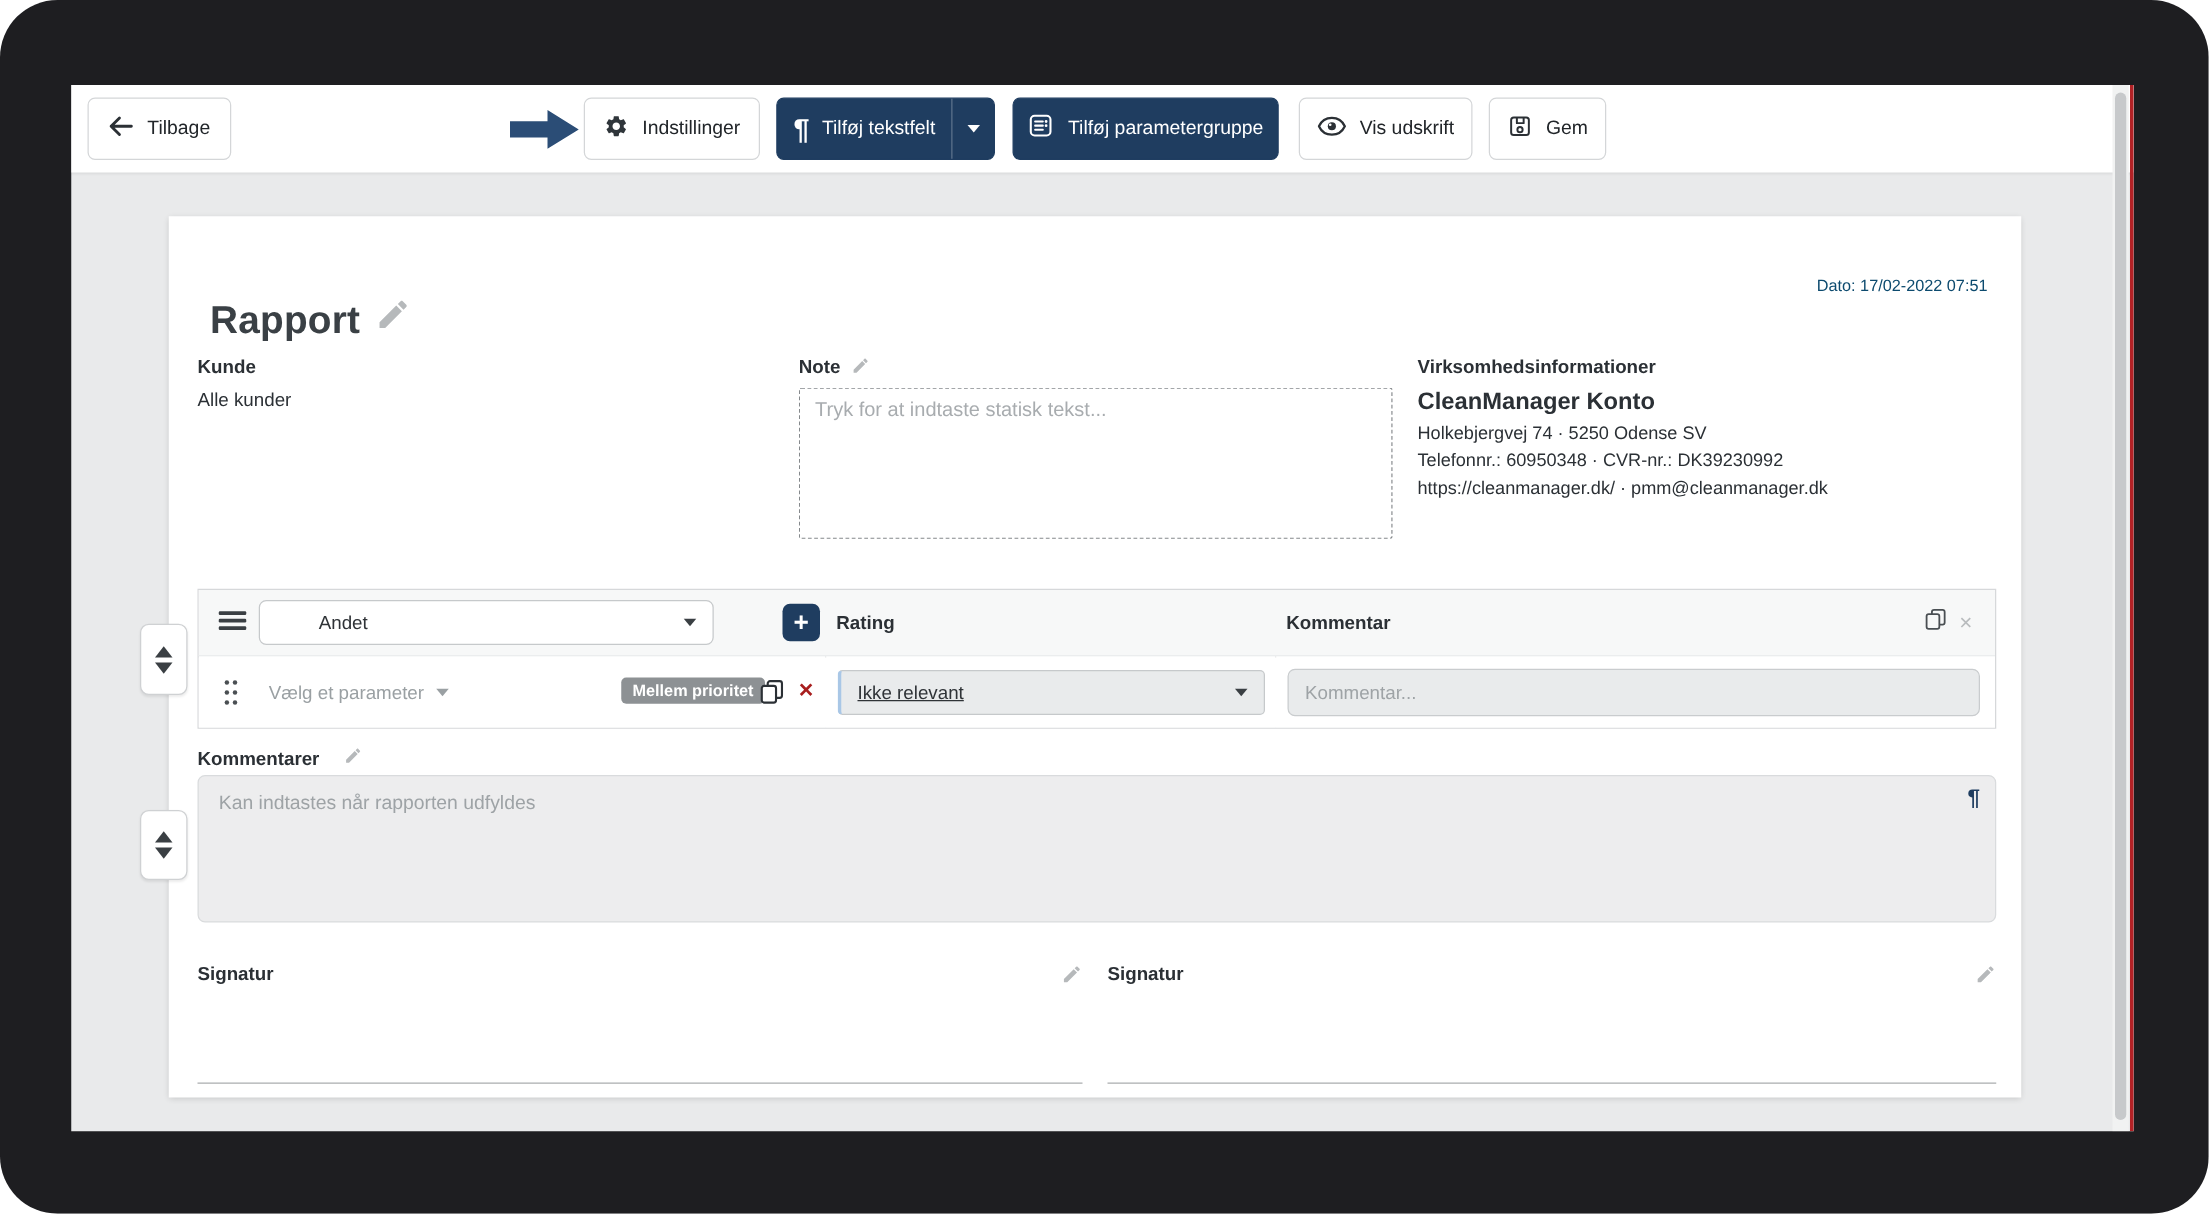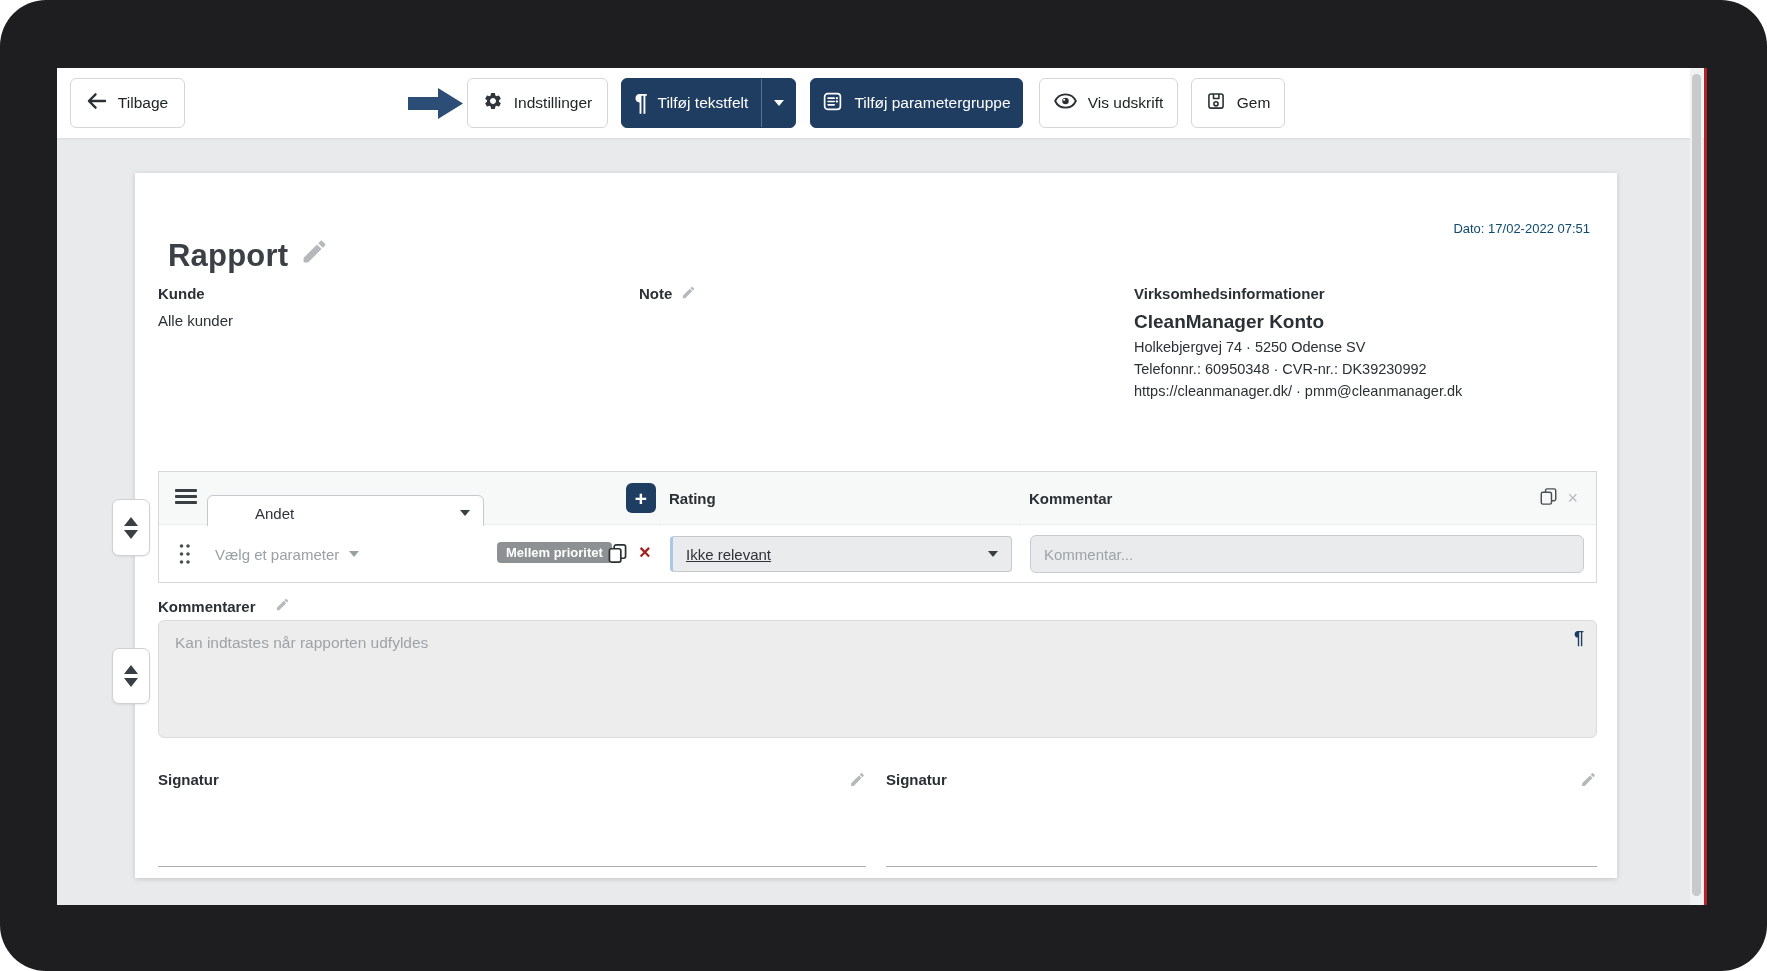--- a/index.html
+++ b/index.html
@@ -50,21 +50,21 @@
   
   .ptable{position:absolute;left:23px;top:298px;width:1439px;height:112px;background:#fff;border:1px solid #d6d8da;}
   .ptable .vdiv{position:absolute;top:0;height:100%;width:1px;background:#e4e6e7;}
   .ptable-header{position:absolute;left:0;top:0;width:100%;height:53px;background:#f7f8f8;border-bottom:1px solid #ebedee;}
   .ptable-row{position:absolute;left:0;top:54px;width:100%;height:56px;background:#fff;}
   .hcell{position:absolute;top:0;height:100%;display:flex;align-items:center;font-size:15px;font-weight:700;color:#2b3035;}
   .hamburger{position:absolute;left:16px;top:17px;width:22px;}
   .hamburger div{height:2.5px;background:#3a3f43;margin-bottom:3.5px;border-radius:1px;}
   .select{display:flex;align-items:center;justify-content:space-between;background:#fff;border:1px solid #c6c9cb;border-radius:6px;
           padding:0 13px;font-size:15px;color:#2f3337;cursor:pointer;}
-  .cat-select{position:absolute;left:48px;top:23px;width:277px;height:36px;padding-left:47px;}
+  .cat-select{position:absolute;left:48px;top:8px;width:364px;height:36px;padding-left:47px;}
   .plus-btn{position:absolute;left:467px;top:11px;width:30px;height:30px;background:#1f3d60;border-radius:6px;color:#fff;
             display:flex;align-items:center;justify-content:center;font-size:21px;font-weight:700;cursor:pointer;line-height:1;}
   .hdr-icons{position:absolute;right:18px;top:0;height:100%;display:flex;align-items:center;gap:10px;}
   .x-light{color:#b9bcbe;font-size:18px;font-weight:400;cursor:pointer;line-height:1;}
 
   .dragdots{position:absolute;left:19px;top:16px;cursor:grab;}
   .param-select{position:absolute;left:56px;top:0;height:100%;display:flex;align-items:center;gap:10px;
                 font-size:15px;color:#9aa0a3;cursor:pointer;}
   .param-select .caret-down{border-top-color:#9aa0a3;}
   .badge{position:absolute;left:338px;top:16px;background:#8d9194;color:#fff;font-size:13px;font-weight:700;
@@ -206,20 +206,21 @@
           </div>
 
           <div class="note-label">
             <span class="label-bold">Note</span>
             <span class="pencil">
               <svg width="15" height="15" viewBox="0 0 24 24" fill="#b6b9bb">
                   <path d="M3 17.25V21h3.75L17.81 9.94l-3.75-3.75L3 17.25zM20.71 7.04c.39-.39.39-1.02 0-1.41l-2.34-2.34c-.39-.39-1.02-.39-1.41 0l-1.83 1.83 3.75 3.75 1.83-1.83z"></path>
                 </svg>
             </span>
           </div>
+          <textarea class="note-area" placeholder="Tryk for at indtaste statisk tekst..." style=""></textarea>
 
           <div class="company">
             <div class="label-bold">Virksomhedsinformationer</div>
             <div class="company-name">CleanManager Konto</div>
             <div class="company-line">Holkebjergvej 74 · 5250 Odense SV</div>
             <div class="company-line">Telefonnr.: 60950348 · CVR-nr.: DK39230992</div>
             <div class="company-line">https://cleanmanager.dk/ · pmm@cleanmanager.dk</div>
           </div>
 
           <div class="ptable">

